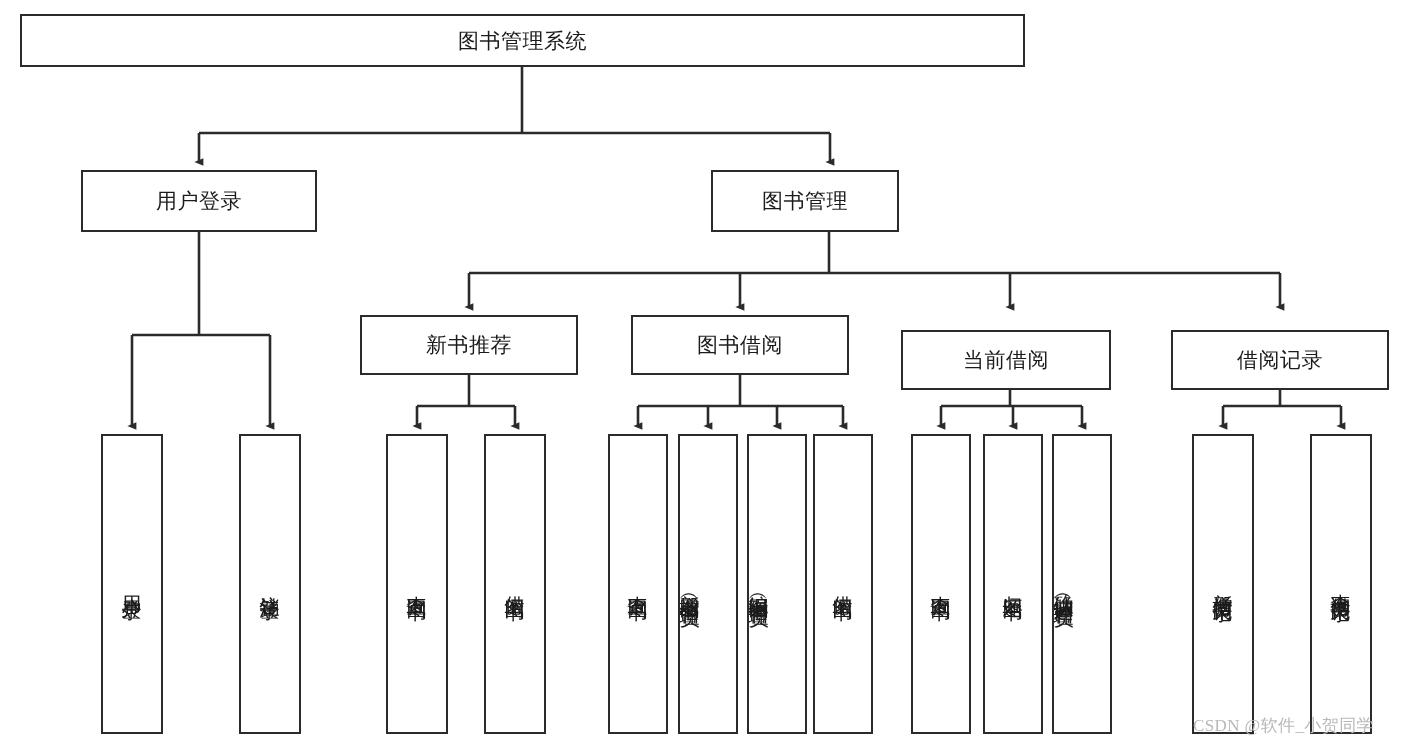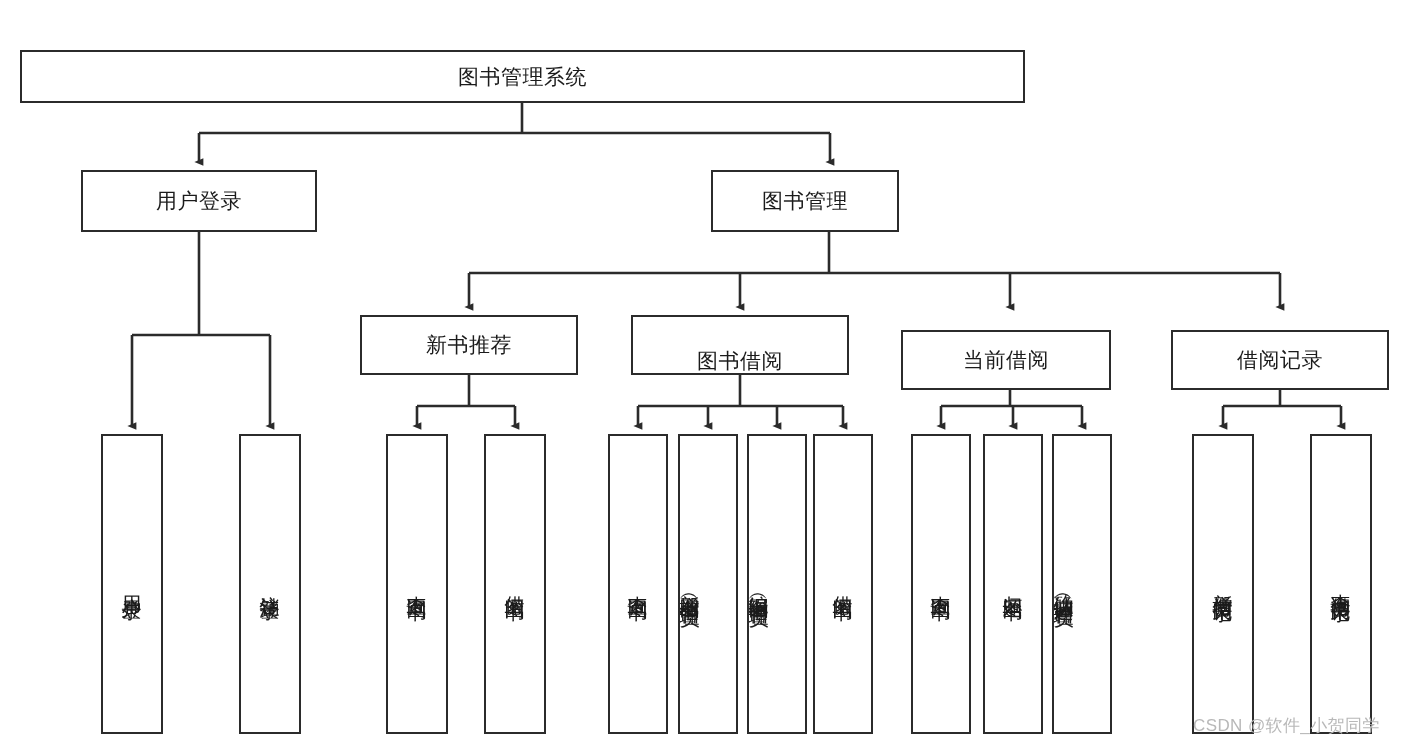--- a/index.html
+++ b/index.html
@@ -109,35 +109,35 @@
       <path d="M1013,406 L1013,426" marker-end="url(#arrow)"></path>
       <path d="M1082,406 L1082,426" marker-end="url(#arrow)"></path>
 
       <path d="M1280,375 L1280,406"></path>
       <path d="M1223,406 L1341,406"></path>
       <path d="M1223,406 L1223,426" marker-end="url(#arrow)"></path>
       <path d="M1341,406 L1341,426" marker-end="url(#arrow)"></path>
     </g>
   </svg>
 
-  <div class="node-box" style="left: 20px; top: 14px; width: 1005px; height: 53px; margin-top: 36px;">
+  <div class="node-box" style="left: 20px; top: 14px; width: 1005px; height: 53px;">
     <span class="node-label">图书管理系统</span>
   </div>
 
   <div class="node-box" style="left: 81px; top: 170px; width: 236px; height: 62px;">
     <span class="node-label">用户登录</span>
   </div>
   <div class="node-box" style="left: 711px; top: 170px; width: 188px; height: 62px;">
     <span class="node-label">图书管理</span>
   </div>
 
   <div class="node-box" style="left: 360px; top: 315px; width: 218px; height: 60px;">
     <span class="node-label">新书推荐</span>
   </div>
-  <div class="node-box" style="left: 631px; top: 315px; width: 218px; height: 60px; align-items: flex-end;">
+  <div class="node-box" style="left: 631px; top: 315px; width: 218px; height: 60px;">
     <span class="node-label">图书借阅</span>
   </div>
   <div class="node-box" style="left: 901px; top: 330px; width: 210px; height: 60px;">
     <span class="node-label">当前借阅</span>
   </div>
   <div class="node-box" style="left: 1171px; top: 330px; width: 218px; height: 60px;">
     <span class="node-label">借阅记录</span>
   </div>
 
   <div class="node-box vertical" style="left: 101px; top: 434px; width: 62px; height: 300px; align-items: center; justify-content: center; padding-top: 0px;">
@@ -173,15 +173,15 @@
   <div class="node-box vertical" style="left: 1052px; top: 434px; width: 60px; height: 300px; align-items: center; justify-content: flex-start; padding-top: 8px;">
     <span class="node-label">确认归还（管理员）</span>
   </div>
   <div class="node-box vertical" style="left: 1192px; top: 434px; width: 62px; height: 300px; align-items: center; justify-content: center; padding-top: 0px;">
     <span class="node-label">新增借阅记录</span>
   </div>
   <div class="node-box vertical" style="left: 1310px; top: 434px; width: 62px; height: 300px; align-items: center; justify-content: center; padding-top: 0px;">
     <span class="node-label">查询借阅记录</span>
   </div>
 
-  <div class="watermark" style="left: 1193px; top: 714px;">CSDN @软件_小贺同学</div>
+  <div class="watermark" style="left: 1193px; top: 714px; font-family: Liberation Serif, serif;">CSDN @软件_小贺同学</div>
 
 </div>
 
 </body></html>

